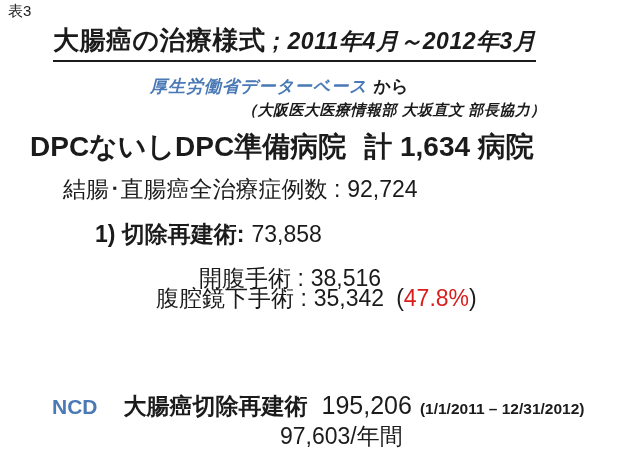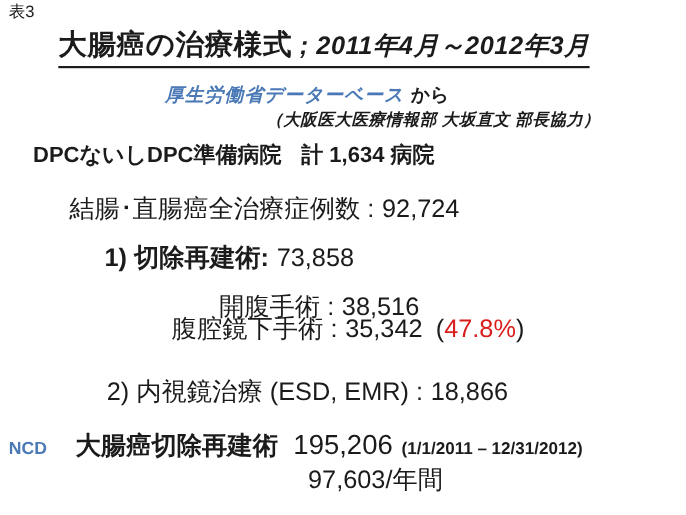--- a/index.html
+++ b/index.html
@@ -28,36 +28,36 @@
   }
   .title-main{font-size:26px;font-weight:600;letter-spacing:0.5px;}
   .title-period{font-size:23px;font-weight:bold;font-style:italic;letter-spacing:0.5px;margin-top:12px;}
 
   .source-line{top:76px;left:150px;font-size:17px;font-weight:bold;}
   .source-db{color:var(--blue);font-style:italic;letter-spacing:1px;margin-top:37px;}
   .source-suffix{color:var(--ink);margin-left:6px;}
 
   .credit-line{top:101px;left:242px;font-size:15px;font-weight:bold;font-style:italic;letter-spacing:0.5px;}
 
-  .dpc-heading{top:129px;left:30px;font-size:20px;font-weight:bold;}
+  .dpc-heading{top:129px;left:30px;font-size:28px;font-weight:bold;}
   .dpc-heading .total{margin-left:18px;}
 
   .stat{font-size:23px;font-weight:normal;}
   .all-cases{top:175px;left:63px;}
   .item1{top:220px;left:95px;}
   .item1 .lbl{font-weight:bold;}
   .open-surgery{top:264px;left:199px;text-align:right;}
   .laparoscopic{top:284px;left:156px;}
   .pct-open{margin-left:12px;}
   .pct-value{color:var(--red);}
   .item2{top:342px;left:97px;}
   .value{margin-left:7px;}
 
   .ncd-line{top:390px;left:8px;}
-  .ncd-label{font-size:16px;font-weight:bold;color:var(--blue);}
+  .ncd-label{font-size:21px;font-weight:bold;color:var(--blue);margin-left:44px;}
   .ncd-proc{font-size:23px;font-weight:bold;margin-left:26px;}
   .ncd-value{font-size:25px;margin-left:14px;}
   .ncd-period{font-size:15.5px;font-weight:bold;margin-left:8px;}
 
   .per-year{top:422px;left:280px;font-size:23px;}
 </style>
 </head>
 <body>
 
 <div class="slide">
@@ -87,23 +87,20 @@
   </div>
 
   <div class="abs stat open-surgery">
     <span>開腹手術 :</span><span class="value">38,516</span>
   </div>
 
   <div class="abs stat laparoscopic">
     <span>腹腔鏡下手術 :</span><span class="value">35,342</span><span class="pct-open">(</span><span class="pct-value">47.8%</span><span>)</span>
   </div>
 
-  <div class="abs stat item2">
-    <span>2) 内視鏡治療 (ESD, EMR) :</span><span class="value">18,866</span>
-  </div>
 
   <div class="abs ncd-line">
     <span class="ncd-label">NCD</span><span class="ncd-proc">大腸癌切除再建術</span><span class="ncd-value">195,206</span><span class="ncd-period">(1/1/2011 – 12/31/2012)</span>
   </div>
 
   <div class="abs per-year">97,603/年間</div>
 
 </div>
 
 </body></html>

